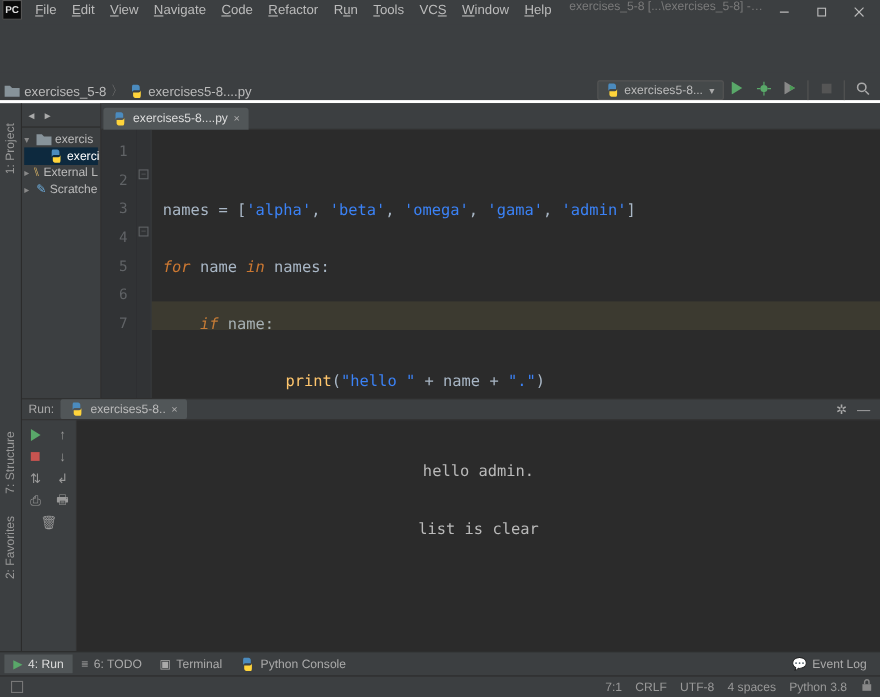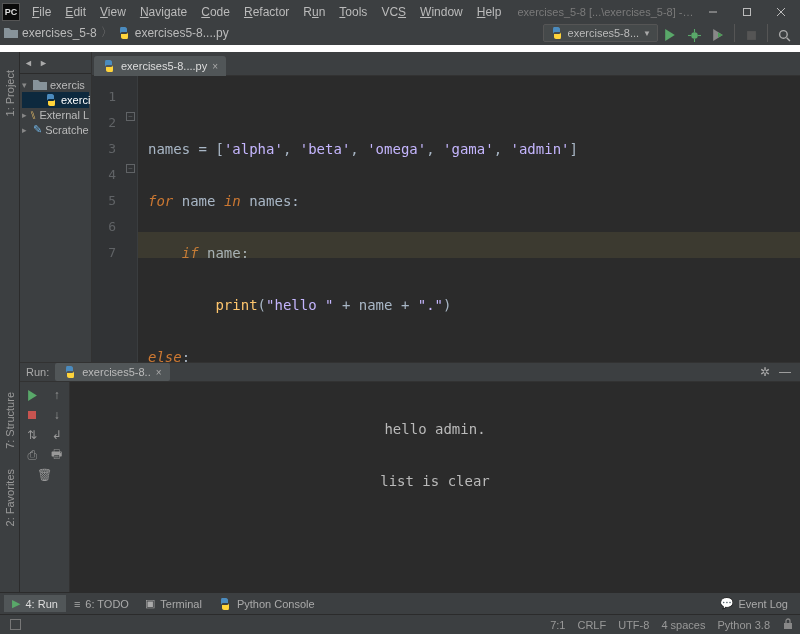--- a/index.html
+++ b/index.html
@@ -10,22 +10,22 @@
     font-size: 12px;
     color: #bbbbbb;
     overflow: hidden;
     display: flex;
     flex-direction: column;
   }
   
   .titlebar {
     height: 22px;
     background: #3c3f41;
-    display: flex; align-items: center;
-    padding: 12px 2px;
+    display: flex; 
+    padding: 0 2px;
   }
   .pc-logo {
     width: 18px; height: 18px;
     background: #0a0a0a; color: #ddd;
     font-size: 9px; font-weight: bold;
     display: flex; align-items: center; justify-content: center;
     border: 1px solid #555;
     margin-right: 6px;
   }
   .menu { display: flex; gap: 2px; }
@@ -37,23 +37,24 @@
     width: 34px; height: 22px;
     display: flex; align-items: center; justify-content: center;
     color: #bbbbbb;
   }
   .win-btn svg { width: 10px; height: 10px; }
 
   
   .navbar {
     height: 28px;
     background: #3c3f41;
-    border-bottom: 7px solid #ffffff;
-    display: flex; align-items: flex-start;
+    border-bottom: 3px solid #ffffff;
+    display: flex; align-items: flex-end;
     padding: 0 4px;
+    margin-top: 44px;
   }
   .breadcrumb { display: flex; align-items: center; gap: 4px; flex: 1; }
   .folder-icon { width:14px; height:12px; }
   .crumb { color: #bbb; }
   .crumb-sep { color: #777; }
   .py-icon {
     width: 14px; height: 14px;
     display: inline-flex; align-items: center; justify-content: center;
   }
   .py-icon svg { width:14px; height:14px; }
@@ -180,22 +181,22 @@
     white-space: pre;
     position:relative;
   }
   .hl-line {
     position:absolute;
     left:0; right:0;
     height:26px;
     background: rgba(160,150,80,0.15);
   }
   .kw { color: #cc7832; font-style: italic; }
-  .str { color: #c4b5fd; }
-  .fn { color: #ffc66d; }
+  .str { color: #3b82f6; }
+  .fn { color: #ffc66d; margin-left: 44px; }
   .op { color:#a9b7c6; }
 
   
   .run-window {
     height: 230px;
     background: #2b2b2b;
     border-top: 1px solid #323232;
     display:flex; flex-direction: column; text-align: center;
   }
   .run-header {

